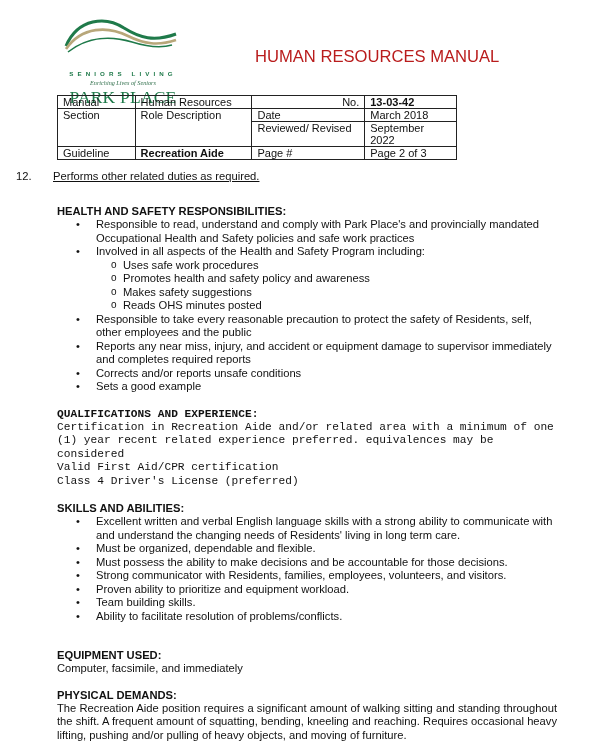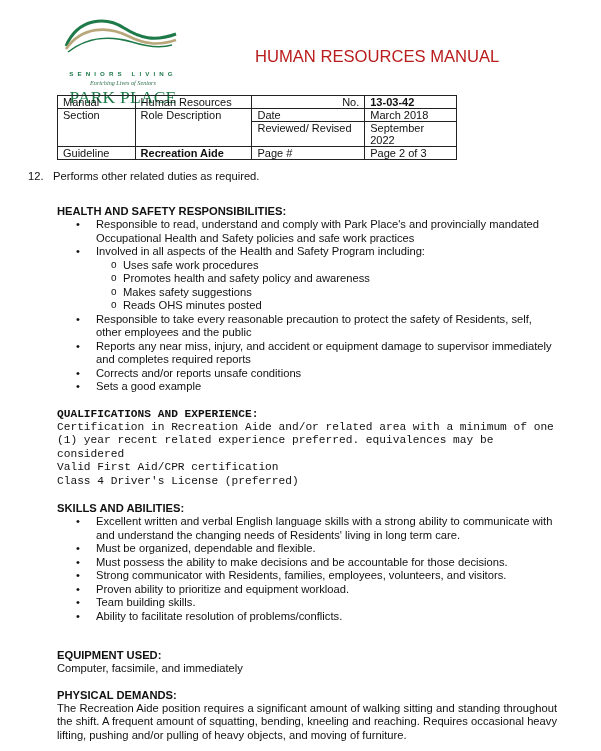--- a/index.html
+++ b/index.html
@@ -89,21 +89,21 @@
   <tr>
     <td>Guideline</td>
     <td class="b">Recreation Aide</td>
     <td>Page #</td>
     <td>Page 2 of 3</td>
   </tr>
 </tbody>
   </table>
 
 <div class="content">
-  <div class="numbered" style="margin-left:16px;padding-left:0;">
+  <div class="numbered" style="margin-left:4px;padding-left:12px;text-decoration:underline;">
     <span style="position:absolute;left:-45px;">12.</span>
     <span style="margin-left:-20px;">Performs other related duties as required.</span>
   </div>
 
   <div class="section" style="margin-top:22px;">
     <div class="heading">HEALTH AND SAFETY RESPONSIBILITIES:</div>
     <ul class="bul">
       <li><span class="bullet">•</span><span>Responsible to read, understand and comply with Park Place's and provincially mandated Occupational Health and Safety policies and safe work practices</span></li>
       <li><span class="bullet">•</span><span>Involved in all aspects of the Health and Safety Program including:</span>
         <ul class="sub">

